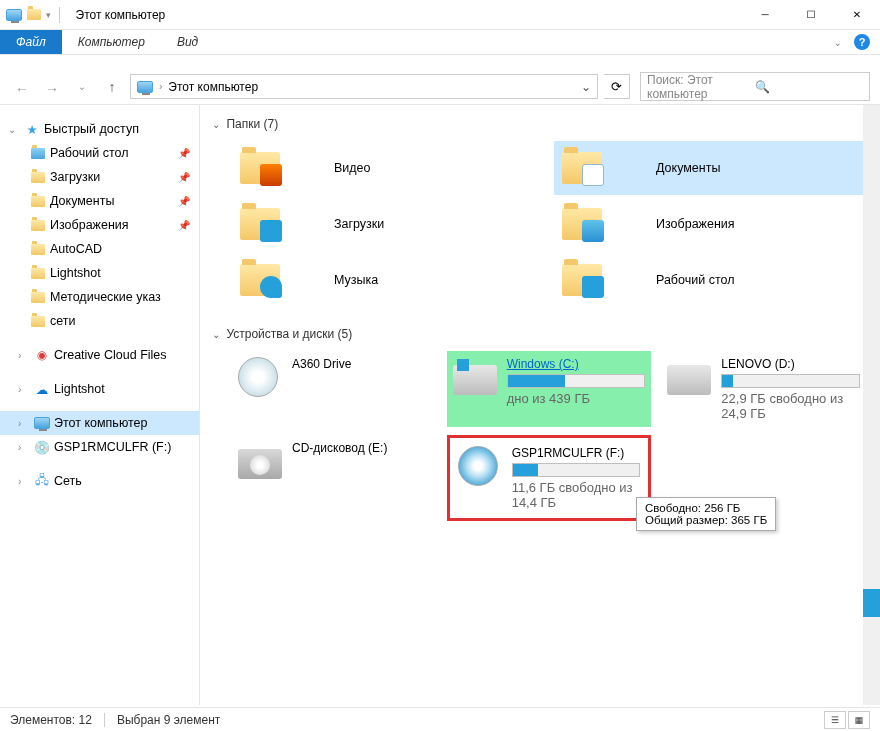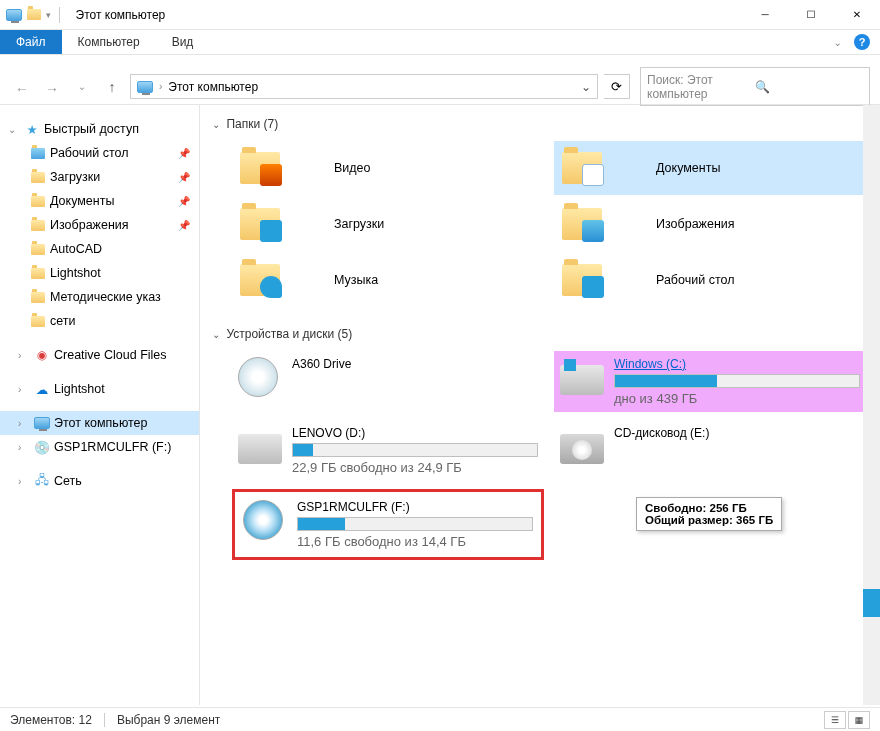--- a/index.html
+++ b/index.html
@@ -8,33 +8,33 @@
 
 .titlebar { height: 30px; display: flex; align-items: center; border-bottom: 1px solid #e5e5e5; }
 .titlebar-left { display: flex; align-items: center; padding-left: 6px; gap: 4px; }
 .small-icon { width: 16px; height: 16px; display: inline-flex; align-items: center; justify-content: center; }
 .title-text { font-size: 12px; margin-left: 8px; color: #000; }
 .titlebar-right { margin-left: auto; display: flex; }
 .win-btn { width: 46px; height: 30px; display: flex; align-items: center; justify-content: center; font-size: 10px; color: #000; }
 
 
 .ribbon { height: 25px; display: flex; align-items: stretch; border-bottom: 1px solid #e5e5e5; }
-.ribbon-tab { padding: 4px 16px; font-size: 12px; display: flex; align-items: center; color: #333; }
+.ribbon-tab { padding: 4px 16px; font-size: 12px; display: flex; align-items: center; color: #333; font-style: italic; }
 .ribbon-tab.file { background: #1979ca; color: #fff; }
 .ribbon-right { margin-left: auto; display: flex; align-items: center; padding-right: 10px; gap: 12px; }
 .help-circle { width: 16px; height: 16px; border-radius: 50%; background: #1e88e5; color: #fff; font-size: 11px; display: flex; align-items: center; justify-content: center; font-weight: bold; }
 
 
 .navrow { height: 36px; display: flex; align-items: center; padding: 0 10px; gap: 6px; border-bottom: 1px solid #e5e5e5; margin-top: 14px; }
 .nav-arrow { width: 24px; height: 24px; display: flex; align-items: center; justify-content: center; color: #999; font-size: 14px; }
 .nav-arrow.active { color: #555; }
 .address { flex: 1; height: 25px; border: 1px solid #ccc; display: flex; align-items: center; padding: 0 6px; font-size: 12px; gap: 6px; }
 .address .chev { margin-left: auto; color: #555; }
 .refresh { width: 26px; height: 25px; border: 1px solid #ccc; border-left: none; display: flex; align-items: center; justify-content: center; font-size: 13px; }
-.search { width: 230px; height: 39px; border: 1px solid #ccc; margin-left: 4px; display: flex; align-items: center; padding: 0 6px; font-size: 12px; color: #888; }
+.search { width: 230px; height: 29px; border: 1px solid #ccc; margin-left: 4px; display: flex; align-items: center; padding: 0 6px; font-size: 12px; color: #888; }
 .search span { flex: 1; }
 
 
 .main { display: flex; height: 600px; }
 .sidebar { width: 200px; border-right: 1px solid #e5e5e5; padding-top: 12px; font-size: 12.5px; overflow: hidden; }
 .tree-item { display: flex; align-items: center; height: 24px; padding-left: 8px; gap: 4px; white-space: nowrap; }
 .tree-item.sub { padding-left: 30px; }
 .tree-item.sub2 { padding-left: 18px; }
 .tree-item.selected { background: #cce8ff; }
 .exp { width: 12px; color: #888; font-size: 10px; }
@@ -45,23 +45,23 @@
 .content { flex: 1; padding: 8px 4px; position: relative; overflow: hidden; }
 .group-header { font-size: 12px; color: #333; padding: 4px 8px; display: flex; align-items: center; gap: 6px; }
 .group-header .chev { color: #666; font-size: 10px; }
 .items-grid { display: grid; grid-template-columns: 1fr 1fr; gap: 2px 10px; padding: 6px 10px 14px 28px; }
 .item { display: flex; align-items: center; height: 54px; padding: 4px; gap: 10px; }
 .item.selected { background: #cce8ff; }
 .item-icon { width: 48px; height: 48px; display: flex; align-items: center; justify-content: center; flex-shrink: 0; }
 .item-label { font-size: 12.5px; margin-left: 40px; }
 
 
-.drives-grid { display: grid; grid-template-columns: 1fr 1fr; gap: 8px 10px; padding: 6px 10px 10px 28px; }
+.drives-grid { display: grid; grid-template-columns: 1fr 1fr 1fr; gap: 8px 10px; padding: 6px 10px 10px 28px; }
 .drive { display: flex; align-items: flex-start; padding: 6px; gap: 10px; position: relative; }
-.drive.selected { background: #f0abfc; }
+.drive.selected { background: #86efac; }
 .drive-icon { width: 44px; height: 44px; flex-shrink: 0; }
 .drive-info { flex: 1; font-size: 12px; }
 .drive-name { margin-bottom: 3px; }
 .drive-name.link { color: #0066cc; text-decoration: underline; }
 .drive-bar { height: 14px; border: 1px solid #bfbfbf; background: #f0f0f0; margin-bottom: 3px; position: relative; }
 .drive-bar-fill { height: 100%; background: #26a0da; }
 .drive-free { color: #666; font-size: 13px; }
 .highlight-box { border: 3px solid #e03030; padding: 2px; }
 
 
@@ -349,21 +349,21 @@
             <div class="drive-name">GSP1RMCULFR (F:)</div>
             <div class="drive-bar">
                 <div class="drive-bar-fill" style="width:20%;"></div>
               </div>
             <div class="drive-free">11,6 ГБ свободно из 14,4 ГБ</div>
           </div>
         </div>
       </div>
     </div>
 
-    <div class="tooltip" style="top:392px; left:436px;font-weight:bold;">
+    <div class="tooltip" style="top:392px; left:436px;">
       <div>Свободно: 256 ГБ</div>
       <div>Общий размер: 365 ГБ</div>
     </div>
 
     <div class="vscroll">
       <div class="vscroll-thumb" style="top:484px;height:28px;background:#26a0da;"></div>
     </div>
   </div>
 </div>
 

